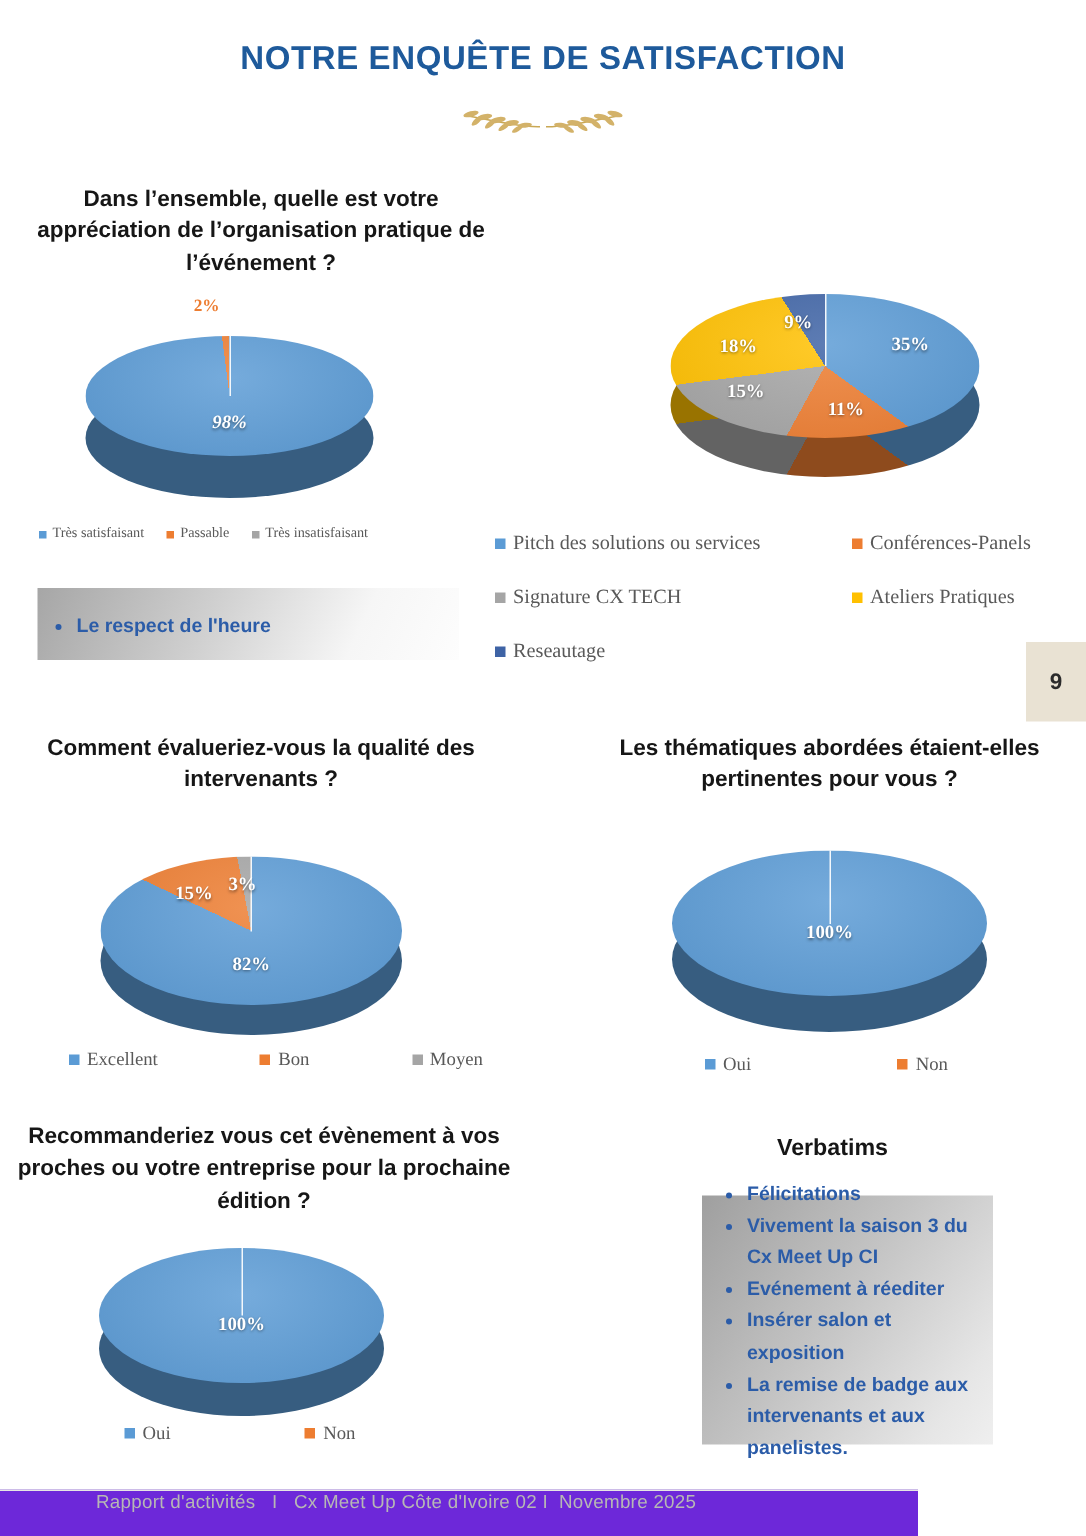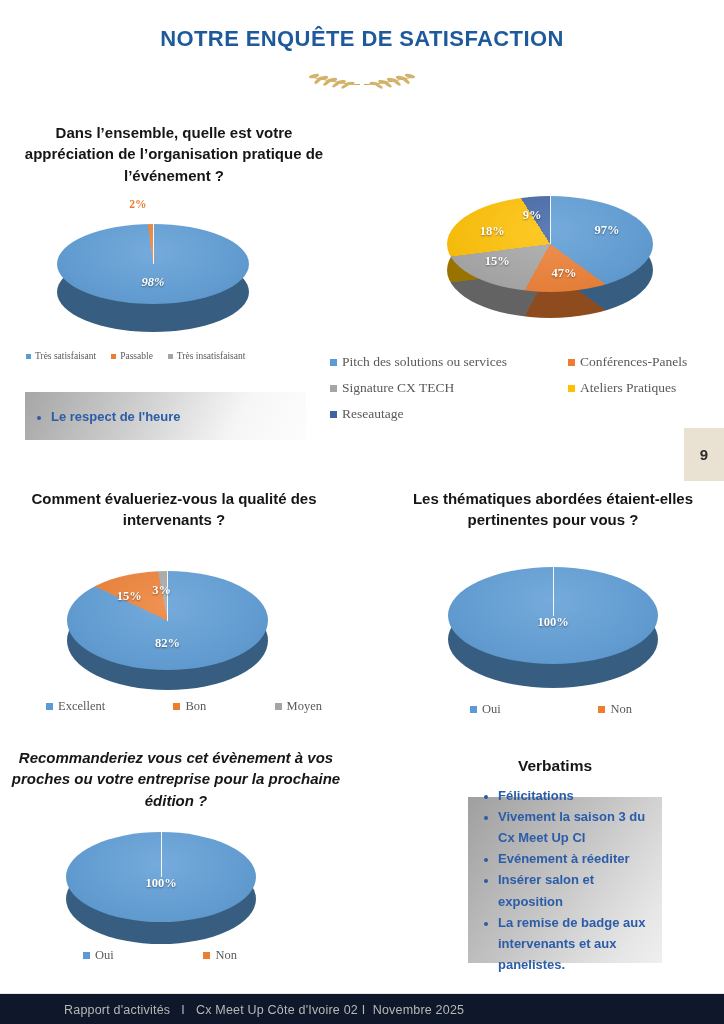--- a/index.html
+++ b/index.html
@@ -7,38 +7,38 @@
         font-family:"Liberation Sans",sans-serif;}
   .abs{position:absolute;}
   .page-title{top:26px;left:0;width:724px;text-align:center;font-size:22px;font-weight:bold;
               letter-spacing:.4px;color:#1E5A9B;}
   .ornament{top:68px;left:302px;width:120px;height:28px;}
   .question{font-size:15px;font-weight:bold;color:#161616;text-align:center;line-height:1.42;}
   .q1{left:16px;top:122px;width:316px;}
   .q2{left:392px;top:122px;width:324px;}
   .q3{left:14px;top:488px;width:320px;}
   .q4{left:388px;top:488px;width:330px;}
-  .q5{left:10px;top:747px;width:332px;font-style:italic;}
+  .q5{left:10px;top:747px;width:332px;}
 
   .pie3d{position:absolute;}
   .pie-face,.pie-rim{position:absolute;left:0;border-radius:50%;}
   .pie-rim{filter:brightness(0.6);}
   .pie-seam{position:absolute;top:0;width:1px;background:rgba(255,255,255,.92);}
   .pie-label{position:absolute;transform:translate(-50%,-50%);
              font-family:"Liberation Serif",serif;font-weight:bold;font-size:12.5px;color:#fff;
              text-shadow:0 1px 2px rgba(0,0,0,.45);white-space:nowrap;}
   .pie-label.outside{text-shadow:none;font-size:11.5px;}
 
   .legend{display:flex;align-items:center;color:#595959;font-family:"Liberation Serif",serif;text-align:center;}
   .legend-item{display:inline-flex;align-items:center;white-space:nowrap;}
   .legend-swatch{display:inline-block;width:7px;height:7px;margin-right:5px;flex:0 0 auto;}
   .legend-q1{left:26px;top:351px;gap:15px;font-size:9.5px;}
   .legend-q1 .legend-swatch{width:5px;height:5px;margin-right:4px;}
   .legend-q2{left:330px;top:354px;width:386px;display:grid;grid-template-columns:238px auto;
-             row-gap:10px;font-size:13.5px;}
+             row-gap:20px;font-size:13.5px;}
   .legend-q3{left:46px;top:699px;width:276px;justify-content:space-between;font-size:12.5px;}
   .legend-q4{left:470px;top:702px;width:162px;justify-content:space-between;font-size:12.5px;}
   .legend-q5{left:83px;top:948px;width:154px;justify-content:space-between;font-size:12.5px;}
 
   .highlight-box{left:25px;top:392px;width:281px;height:48px;
                  background:linear-gradient(115deg,#a6a6a6 0%,#cfcfcf 40%,#f6f6f6 75%,#fdfdfd 100%);
                  display:flex;align-items:center;}
   .highlight-box ul,.verbatims-box ul{margin:0;padding:0 10px 0 26px;list-style:disc;}
   .highlight-box li,.verbatims-box li{color:#2B5CA8;font-weight:bold;font-size:13px;}
   .highlight-box li::marker,.verbatims-box li::marker{color:#2B5CA8;font-size:12px;}
@@ -48,22 +48,22 @@
   .verbatims-box{left:468px;top:797px;width:194px;height:166px;
                  background:linear-gradient(125deg,#9f9f9f 0%,#c3c3c3 45%,#e6e6e6 85%,#efefef 100%);
                  display:flex;align-items:center;}
   .verbatims-box ul{padding:0 8px 0 30px;}
   .verbatims-box li{line-height:1.62;}
 
   .page-badge{left:684px;top:428px;width:40px;height:53px;background:#E9E2D3;
               display:flex;align-items:center;justify-content:center;
               font-size:15px;font-weight:bold;color:#2b2b2b;}
 
-  .footer-bar{left:0;top:993px;width:724px;height:31px;background:#0f172a;
-              border-top:1px solid #e6e6e4;display:flex;align-items:center;}
+  .footer-bar{left:0;top:993px;width:612px;height:31px;background:#6d28d9;
+              border-top:1px solid #e6e6e4;display:flex;}
   .footer-text{padding-left:64px;font-size:12.5px;color:#b7b7b5;letter-spacing:.2px;}
 </style>
 </head>
 <body>
 
 <div id="page">
 
   <div class="abs page-title">NOTRE ENQUÊTE DE SATISFACTION</div>
 
   <div class="abs ornament">
@@ -95,22 +95,22 @@
       <div class="pie-rim" style="width: 192px; height: 80px; top: 28px; background: conic-gradient(rgb(91, 155, 213) 0deg, rgb(91, 155, 213) 352.8deg, rgb(237, 125, 49) 352.8deg, rgb(237, 125, 49) 360deg);"></div>
       <div class="pie-face" style="width: 192px; height: 80px; top: 0px; background: radial-gradient(at 50% 35%, rgba(255, 255, 255, 0.16), rgba(0, 0, 0, 0.06)), conic-gradient(rgb(91, 155, 213) 0deg, rgb(91, 155, 213) 352.8deg, rgb(237, 125, 49) 352.8deg, rgb(237, 125, 49) 360deg);"></div>
       <div class="pie-seam" style="left: 95.5px; height: 40px;"></div>
       <span class="pie-label" style="left: 96px; top: 58px; font-style: italic;">98%</span>
       <span class="pie-label outside" style="color: rgb(237, 125, 49); left: 80.7665px; top: -19.8816px;">2%</span>
     </div>
   <div class="pie3d" style="left:447px;top:196px;width:206px;height:122px;">
       <div class="pie-rim" style="width: 206px; height: 96px; top: 26px; background: conic-gradient(rgb(91, 155, 213) 0deg, rgb(91, 155, 213) 126deg, rgb(237, 125, 49) 126deg, rgb(237, 125, 49) 208.8deg, rgb(165, 165, 165) 208.8deg, rgb(165, 165, 165) 262.8deg, rgb(255, 192, 0) 262.8deg, rgb(255, 192, 0) 327.6deg, rgb(62, 99, 165) 327.6deg, rgb(62, 99, 165) 360deg);"></div>
       <div class="pie-face" style="width: 206px; height: 96px; top: 0px; background: radial-gradient(at 50% 35%, rgba(255, 255, 255, 0.16), rgba(0, 0, 0, 0.06)), conic-gradient(rgb(91, 155, 213) 0deg, rgb(91, 155, 213) 126deg, rgb(237, 125, 49) 126deg, rgb(237, 125, 49) 208.8deg, rgb(165, 165, 165) 208.8deg, rgb(165, 165, 165) 262.8deg, rgb(255, 192, 0) 262.8deg, rgb(255, 192, 0) 327.6deg, rgb(62, 99, 165) 327.6deg, rgb(62, 99, 165) 360deg);"></div>
       <div class="pie-seam" style="left: 102.5px; height: 48px;"></div>
-      <span class="pie-label" style="left: 159.9px; top: 34.4892px;">97%</span>
-      <span class="pie-label" style="left: 116.931px; top: 77.0433px;">47%</span>
+      <span class="pie-label" style="left: 159.9px; top: 34.4892px;">35%</span>
+      <span class="pie-label" style="left: 116.931px; top: 77.0433px;">11%</span>
       <span class="pie-label" style="left: 50.1826px; top: 64.7276px;">15%</span>
       <span class="pie-label" style="left: 45.2177px; top: 35.3288px;">18%</span>
       <span class="pie-label" style="left: 85.1836px; top: 19.4217px;">9%</span>
     </div>
   <div class="pie3d" style="left:67px;top:571px;width:201px;height:119px;">
       <div class="pie-rim" style="width: 201px; height: 99px; top: 20px; background: conic-gradient(rgb(91, 155, 213) 0deg, rgb(91, 155, 213) 295.2deg, rgb(237, 125, 49) 295.2deg, rgb(237, 125, 49) 349.2deg, rgb(165, 165, 165) 349.2deg, rgb(165, 165, 165) 360deg);"></div>
       <div class="pie-face" style="width: 201px; height: 99px; top: 0px; background: radial-gradient(at 50% 35%, rgba(255, 255, 255, 0.16), rgba(0, 0, 0, 0.06)), conic-gradient(rgb(91, 155, 213) 0deg, rgb(91, 155, 213) 295.2deg, rgb(237, 125, 49) 295.2deg, rgb(237, 125, 49) 349.2deg, rgb(165, 165, 165) 349.2deg, rgb(165, 165, 165) 360deg);"></div>
       <div class="pie-seam" style="left: 100px; height: 49.5px;"></div>
       <span class="pie-label" style="left: 100.5px; top: 71.775px;">82%</span>
       <span class="pie-label" style="left: 62.3098px; top: 25.2501px;">15%</span>

